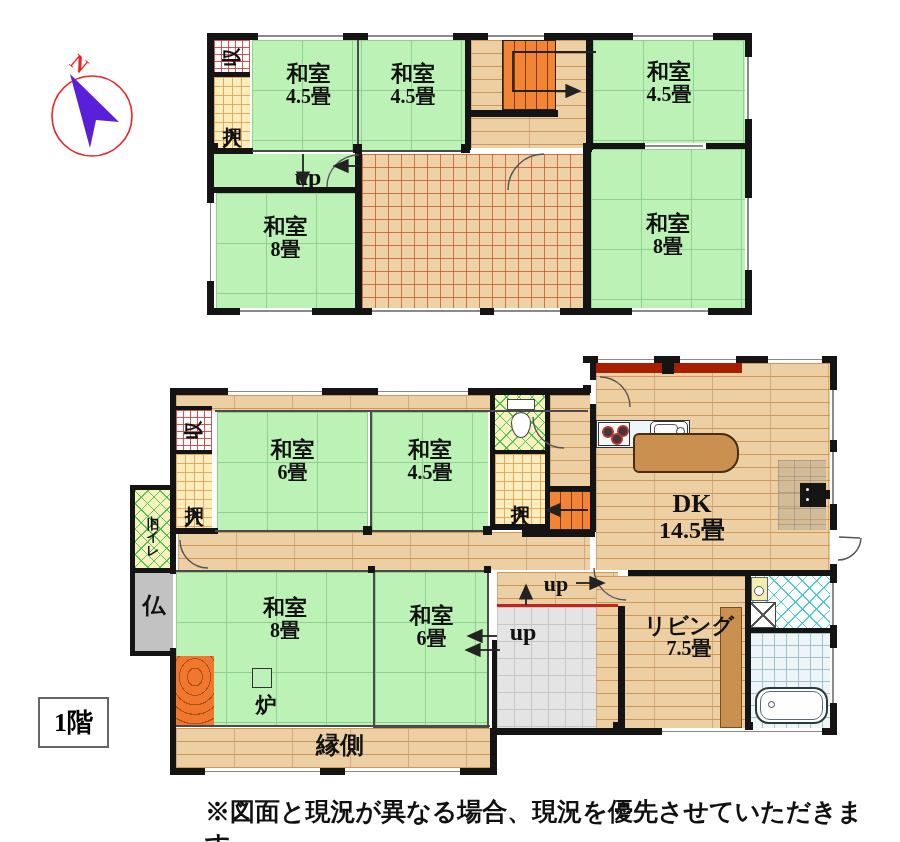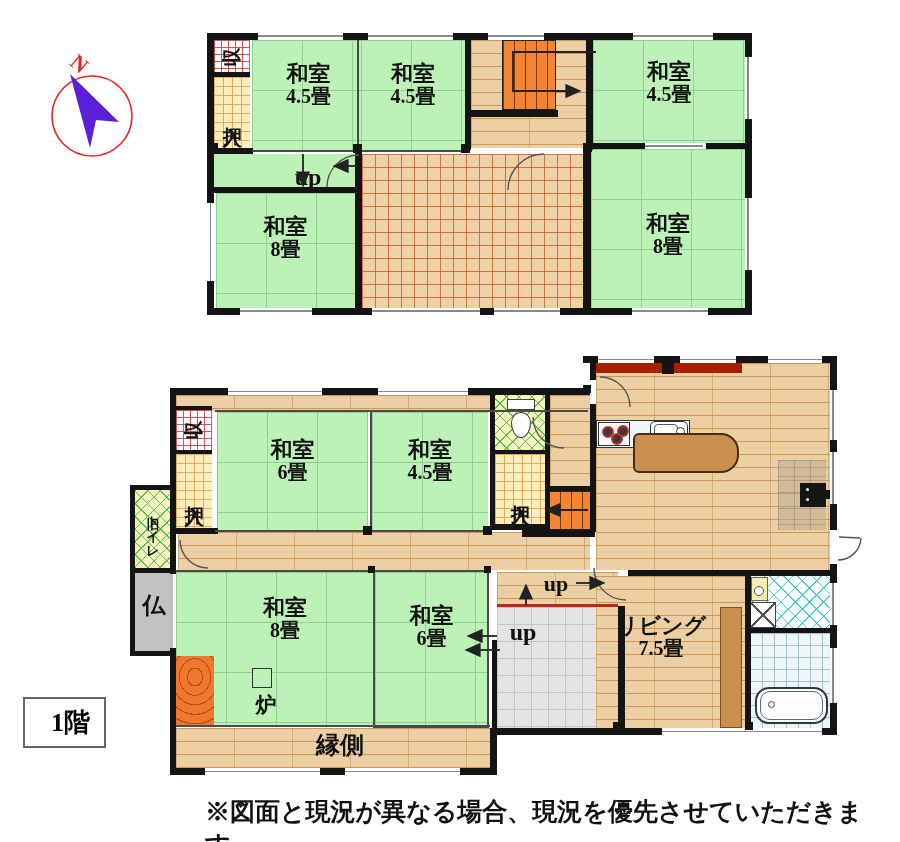--- a/index.html
+++ b/index.html
@@ -45,21 +45,21 @@
 <body>
 
 <div id="plan">
 
   <svg id="compass" width="130" height="120">
     <circle cx="62" cy="68" r="40" fill="none" stroke="#ee2222" stroke-width="1.6"></circle>
     <polygon points="40,26 89,74 66,72 60,100" fill="#5a1fd8"></polygon>
     <text x="40" y="24" font-size="22" font-weight="bold" fill="#ee2222" transform="rotate(40,50,18)">N</text>
   </svg>
 
-  <div class="tagbox" style="left:23px;top:697px;width:67px;height:47px;padding-left:12px;">
+  <div class="tagbox" style="left:38px;top:697px;width:67px;height:47px;">
       <span>1階</span>
     </div>
 
   <div class="room shuno" style="left:214px;top:40px;width:36px;height:32px;"></div>
   <div class="room oshiire" style="left:214px;top:77px;width:36px;height:71px;"></div>
   <div class="room tatami" style="left:252px;top:40px;width:113px;height:110px;"></div>
   <div class="room tatami" style="left:361px;top:40px;width:104px;height:110px;"></div>
   <div class="room wood" style="left:471px;top:40px;width:115px;height:108px;"></div>
   <div class="room stairs" style="left:502px;top:40px;width:54px;height:70px;"></div>
   <div class="room tatami" style="left:593px;top:40px;width:152px;height:103px;"></div>
@@ -173,21 +173,25 @@
   <div class="lbl" style="left:195px;top:596px;width:180px;">
       <span class="nm">和室</span>
       <span class="sz">8畳</span>
     </div>
   <div class="lbl" style="left:244px;top:694px;width:44px;font-size:21px;"><span>炉</span></div>
   <div class="lbl" style="left:375px;top:604px;width:113px;">
       <span class="nm">和室</span>
       <span class="sz">6畳</span>
     </div>
   <div class="lbl" style="left:295px;top:733px;width:90px;font-size:24px;"><span>縁側</span></div>
-  <div class="lbl" style="left:600px;top:614px;width:122px;">
+  <div class="lbl huge" style="left:622px;top:490px;width:140px;">
+      <span class="nm">DK</span>
+      <span class="sz">14.5畳</span>
+    </div>
+  <div class="lbl" style="left:628px;top:614px;width:122px;">
       <span class="nm">リビング</span>
       <span class="sz">7.5畳</span>
     </div>
   <div class="lbl" style="left:536px;top:572px;width:40px;font-size:22px;"><span>up</span></div>
   <div class="lbl" style="left:498px;top:620px;width:50px;font-size:24px;"><span>up</span></div>
 
   <svg id="overlay" width="900" height="842">
     <defs>
       <marker id="ah" markerWidth="9" markerHeight="8" refX="7" refY="4" orient="auto">
         <polygon points="0,0 9,4 0,8" fill="#222"></polygon>

